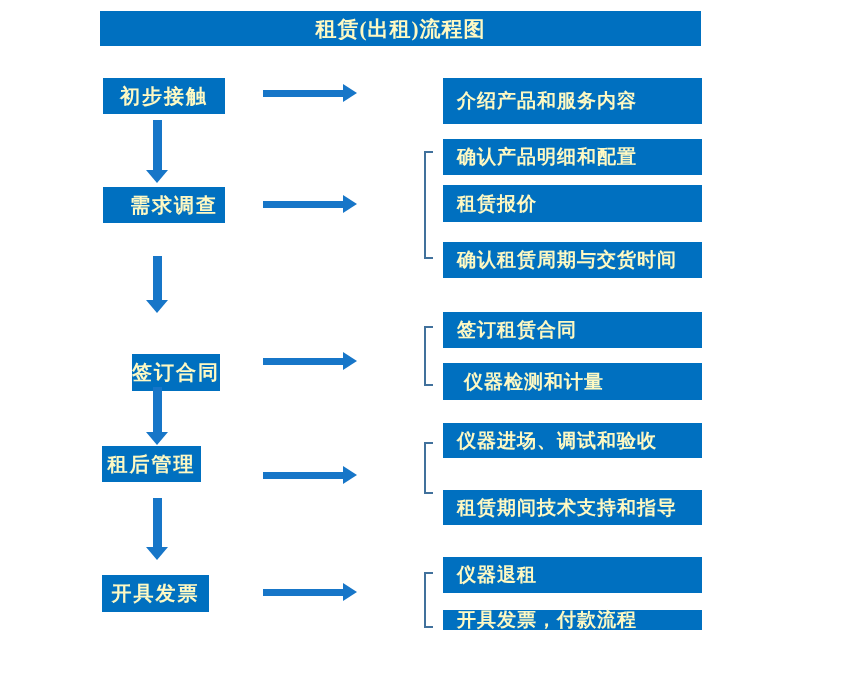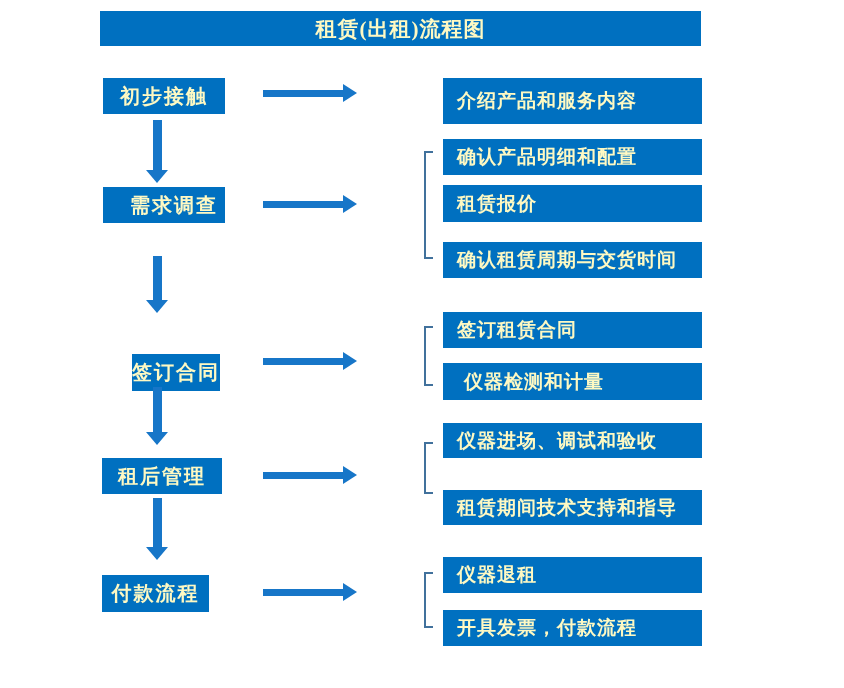--- a/index.html
+++ b/index.html
@@ -34,33 +34,33 @@
     left:443px;width:259px;
     justify-content:flex-start;
     padding-left:14px;
     font-size:19px;
     letter-spacing:1px;
   }
   
   .lb1{left:103px;top:78px;width:122px;height:36px;}
   .lb2{left:103px;top:187px;width:122px;height:36px;padding-left:20px;}
   .lb3{left:102px;top:354px;width:88px;height:37px;margin-left:30px;}
-  .lb4{left:102px;top:458px;width:120px;height:36px;}
+  .lb4{left:102px;top:446px;width:99px;height:36px;}
   .lb5{left:102px;top:575px;width:107px;height:37px;}
   
   .r1a{top:78px;height:46px;}
   .r2a{top:139px;height:36px;}
   .r2b{top:185px;height:37px;}
   .r2c{top:242px;height:36px;}
   .r3a{top:312px;height:36px;}
   .r3b{top:363px;height:37px;padding-left:21px;}
   .r4a{top:423px;height:35px;}
   .r4b{top:490px;height:35px;}
   .r5a{top:557px;height:36px;}
-  .r5b{top:610px;height:36px;}
+  .r5b{top:610px;height:20px;}
   
   .harrow{position:absolute;left:263px;width:94px;height:19px;}
   .harrow .shaft{
     position:absolute;left:0;top:6px;width:80px;height:7px;background:#1776C8;
   }
   .harrow .head{
     position:absolute;right:0;top:0;width:0;height:0;
     border-left:14px solid #1776C8;
     border-top:9.5px solid transparent;
     border-bottom:9.5px solid transparent;
@@ -98,21 +98,21 @@
 <body>
 
 <div id="canvas">
 
   <div class="box titlebar">租赁(出租)流程图</div>
 
   <div class="box leftbox lb1">初步接触</div>
   <div class="box leftbox lb2">需求调查</div>
   <div class="box leftbox lb3">签订合同</div>
   <div class="box leftbox lb4">租后管理</div>
-  <div class="box leftbox lb5">付款流程</div>
+  <div class="box leftbox lb5">开具发票</div>
 
   <div class="varrow va1">
     <span class="shaft"></span>
     <span class="head"></span>
   </div>
   <div class="varrow va2">
     <span class="shaft"></span>
     <span class="head"></span>
   </div>
   <div class="varrow va3">

